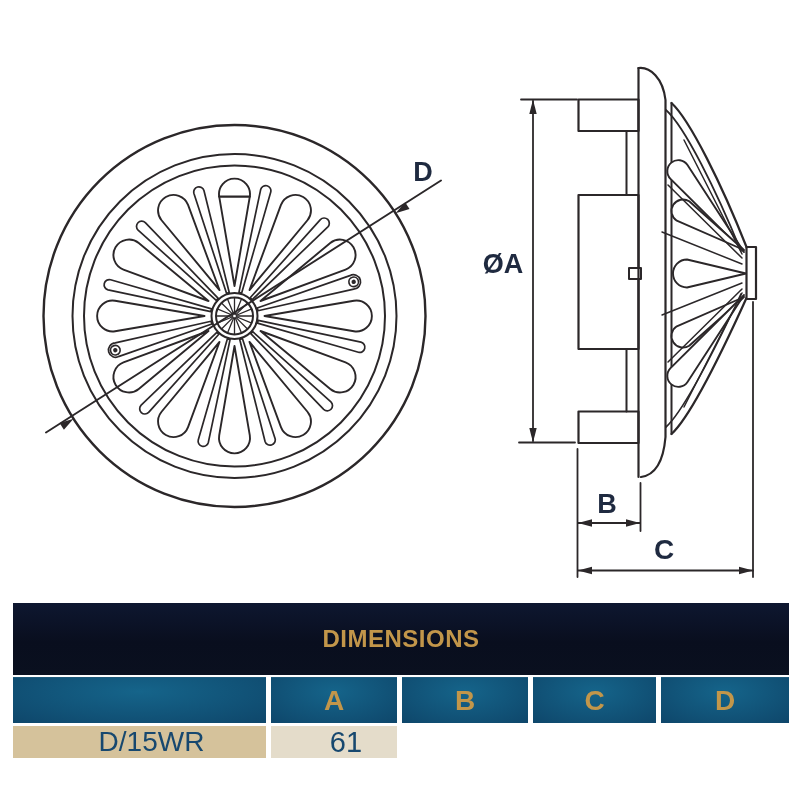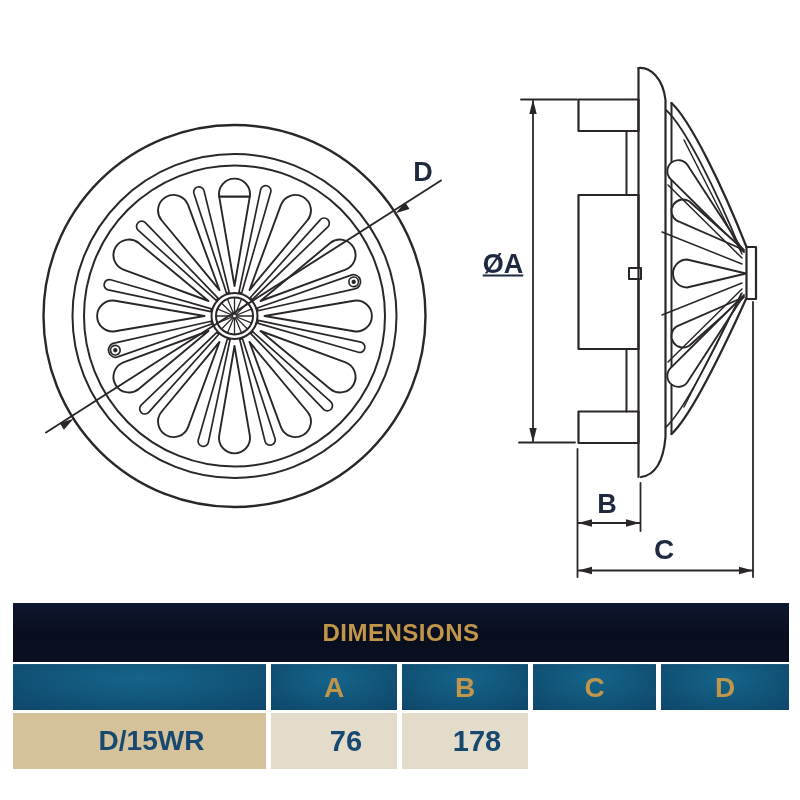--- a/index.html
+++ b/index.html
@@ -6,47 +6,47 @@
   .stage{
     position:relative;width:800px;height:800px;background:#ffffff;overflow:hidden;
     font-family:"Liberation Sans", sans-serif;
   }
   .drawings{position:absolute;left:0;top:0;}
   .dim-label{
     position:absolute;transform:translate(-50%,-50%);
     font-weight:700;color:#1f2a40;white-space:nowrap;
   }
   #lbl-d  {left:423px;top:172px;font-size:27px;}
-  #lbl-oa {left:503px;top:264px;font-size:27px;text-decoration:underline;}
+  #lbl-oa {left:503px;top:264px;font-size:27px;}
   #lbl-b  {left:607px;top:504px;font-size:27px;}
   #lbl-c  {left:664px;top:550px;font-size:28px;}
 
   
   .spec-table{position:absolute;left:13px;top:603px;width:776px;}
   .tbl-title{
-    height:59px;display:flex;align-items:center;justify-content:center;
+    height:72px;display:flex;align-items:center;justify-content:center;
     background:linear-gradient(180deg,#0e1730 0%,#090e1e 55%,#0a101f 100%);
     color:var(--gold,#c2964a);font-size:24px;font-weight:700;letter-spacing:.5px;
   }
   .tbl-grid{
     display:grid;grid-template-columns:253px 126px 126px 123px auto;
     column-gap:5px;
   }
   .hdr-row{margin-top:2px;}
   .val-row{margin-top:3px;}
   .hdr-cell{
     height:45px;display:flex;align-items:center;justify-content:center;
     background:radial-gradient(140% 190% at 50% 30%, #15648a 0%, #0e466a 52%, #0a2c4e 100%);
     border-top:1px solid #1e5a7c;
     color:var(--gold,#c2964a);font-size:28px;font-weight:700;
   }
   .val-cell{
-    height:56px;display:flex;align-items:center;justify-content:center;
+    height:32px;display:flex;align-items:center;justify-content:center;
     background:var(--beige,#e4dcca);
-    color:var(--navy,#17486f);font-size:29px;font-weight:700;padding-left:24px;
+    color:var(--navy,#17486f);font-size:29px;font-weight:400;padding-left:24px;
   }
   .model-cell{background:var(--tan,#d5c29b);font-size:28px;}
 </style>
 </head>
 <body>
 
 <div class="stage">
 
   <svg class="drawings" width="800" height="600" viewBox="0 0 800 600" fill="none" stroke="#2b2729" stroke-width="2" stroke-linecap="round" stroke-linejoin="round">
 
@@ -205,17 +205,16 @@
     <div class="tbl-grid hdr-row">
       <div class="hdr-cell"></div>
       <div class="hdr-cell">A</div>
       <div class="hdr-cell">B</div>
       <div class="hdr-cell">C</div>
       <div class="hdr-cell">D</div>
     </div>
 
     <div class="tbl-grid val-row">
       <div class="val-cell model-cell">D/15WR</div>
-      <div class="val-cell">76</div>
-      <div class="val-cell">178</div>
+      <div class="val-cell">61</div>
     </div>
   </div>
 </div>
 
 </body></html>

